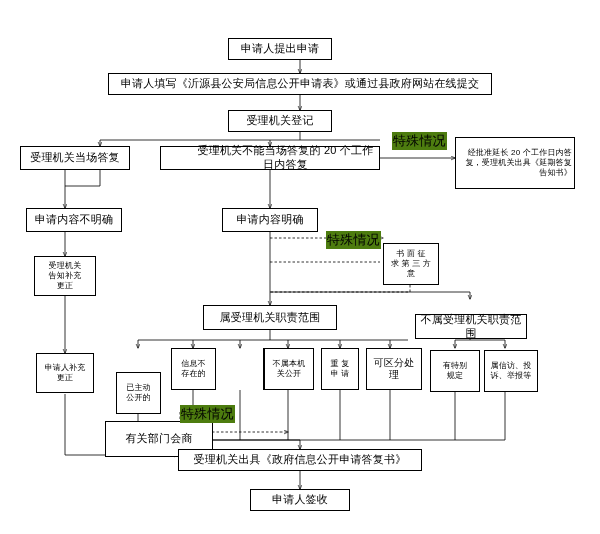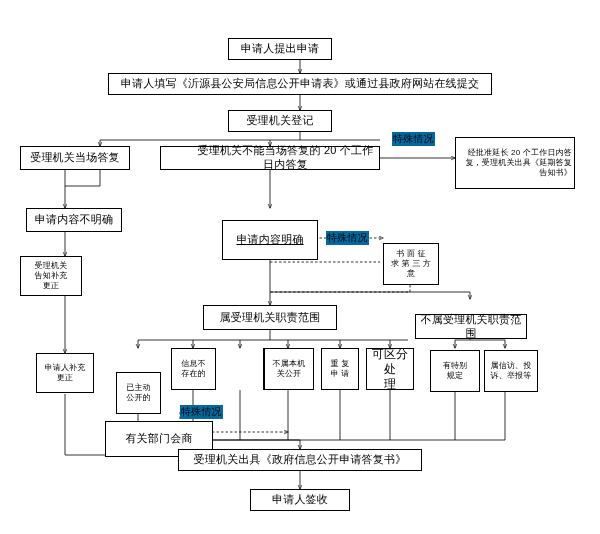--- a/index.html
+++ b/index.html
@@ -22,22 +22,22 @@
     justify-content:center;
     text-align:center;
     font-size:11px;
     line-height:1.25;
     padding:1px 2px;
     white-space:pre-line;
     letter-spacing:0.2px;
   }
   .lbl{
     position:absolute;
-    font-size:10px;
-    background:#0369a1;
+    font-size:13px;
+    background:#4d7c0f;
     color:#000;
     padding:0 1px;
     white-space:nowrap;
     letter-spacing:0.2px;
   }
   svg#wires{position:absolute;left:0;top:0;width:600px;height:534px;}
   svg#wires line,svg#wires path,svg#wires polyline{
     stroke:#000;stroke-width:0.8;fill:none;
   }
   svg#wires .dash{stroke-dasharray:2.5 2;}
@@ -130,26 +130,26 @@
   <div class="node" style="left:228px;top:110px;width:104px;height:22px;">受理机关登记</div>
 
   <div class="node" style="left:20px;top:146px;width:110px;height:24px;">受理机关当场答复</div>
 
   <div class="node" style="left:160px;top:146px;width:220px;height:24px;padding-left:33px;">受理机关不能当场答复的 20 个工作日内答复</div>
 
   <div class="node" style="left:455px;top:137px;width:120px;height:52px;font-size:8px;text-align:right;">经批准延长 20 个工作日内答复，受理机关出具《延期答复告知书》</div>
 
   <div class="node" style="left:26px;top:208px;width:96px;height:24px;">申请内容不明确</div>
 
-  <div class="node" style="left:222px;top:220px;width:96px;height:40px;text-decoration:underline;">申请内容明确</div>
+  <div class="node" style="left:222px;top:208px;width:96px;height:24px;">申请内容明确</div>
 
   <div class="node" style="left:383px;top:243px;width:56px;height:42px;font-size:8px;">书 面 征
 求 第 三 方 意</div>
 
-  <div class="node" style="left:20px;top:256px;width:62px;height:40px;font-size:8px;">受理机关
+  <div class="node" style="left:34px;top:256px;width:62px;height:40px;font-size:8px;">受理机关
 告知补充
 更正</div>
 
   <div class="node" style="left:36px;top:353px;width:58px;height:40px;font-size:8px;">申请人补充
 更正</div>
 
   <div class="node" style="left:203px;top:305px;width:134px;height:25px;">属受理机关职责范围</div>
 
   <div class="node" style="left:415px;top:314px;width:112px;height:25px;">不属受理机关职责范围</div>
 
@@ -161,21 +161,21 @@
 
   <div class="node" style="left:222px;top:348px;width:38px;height:42px;font-size:8px;margin-left:41px;">可以
 公开</div>
 
   <div class="node" style="left:264px;top:348px;width:50px;height:42px;font-size:8px;">不属本机
 关公开</div>
 
   <div class="node" style="left:321px;top:348px;width:38px;height:42px;font-size:8px;">重 复
 申 请</div>
 
-  <div class="node" style="left:366px;top:348px;width:48px;height:42px;font-size:12px;">可区分处
+  <div class="node" style="left:366px;top:348px;width:56px;height:42px;font-size:10px;">可区分处
 理</div>
 
   <div class="node" style="left:430px;top:350px;width:50px;height:42px;font-size:8px;">有特别
 规定</div>
 
   <div class="node" style="left:484px;top:350px;width:54px;height:42px;font-size:8px;">属信访、投
 诉、举报等</div>
 
   <div class="node" style="left:105px;top:421px;width:108px;height:36px;">有关部门会商</div>
 

